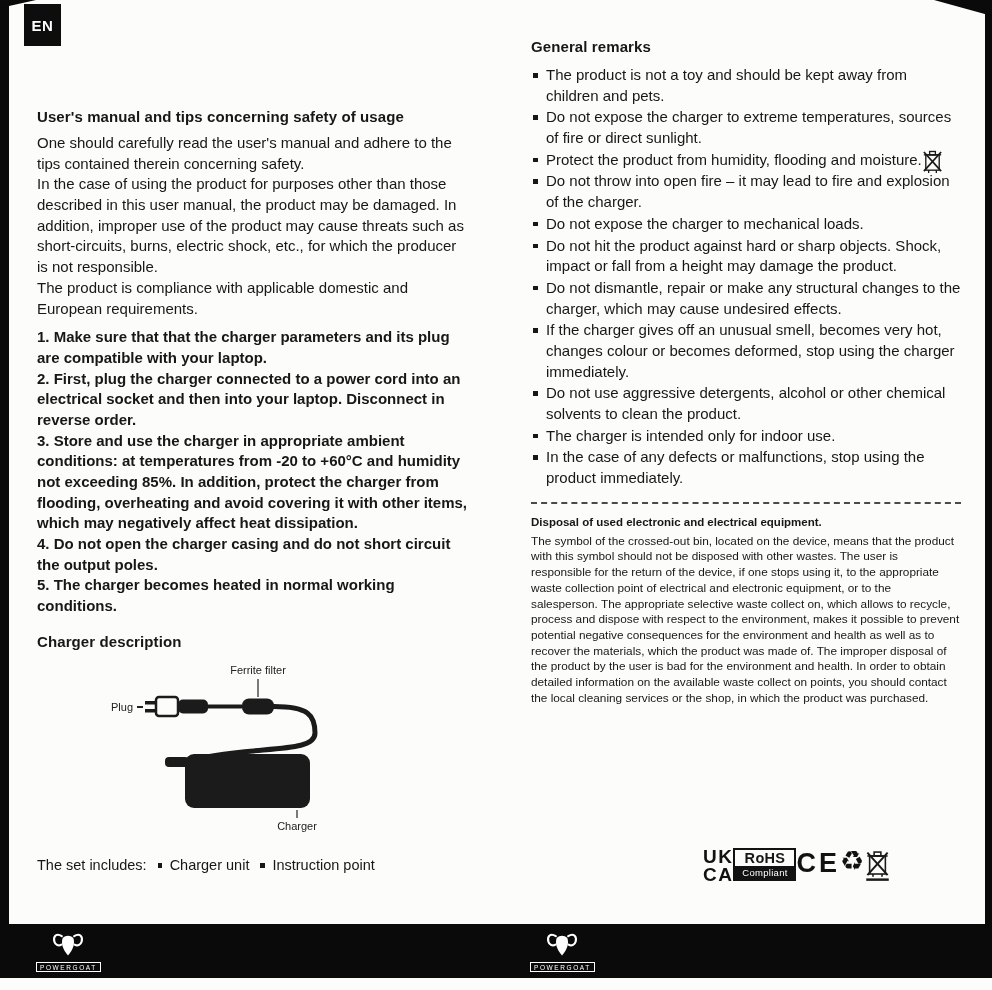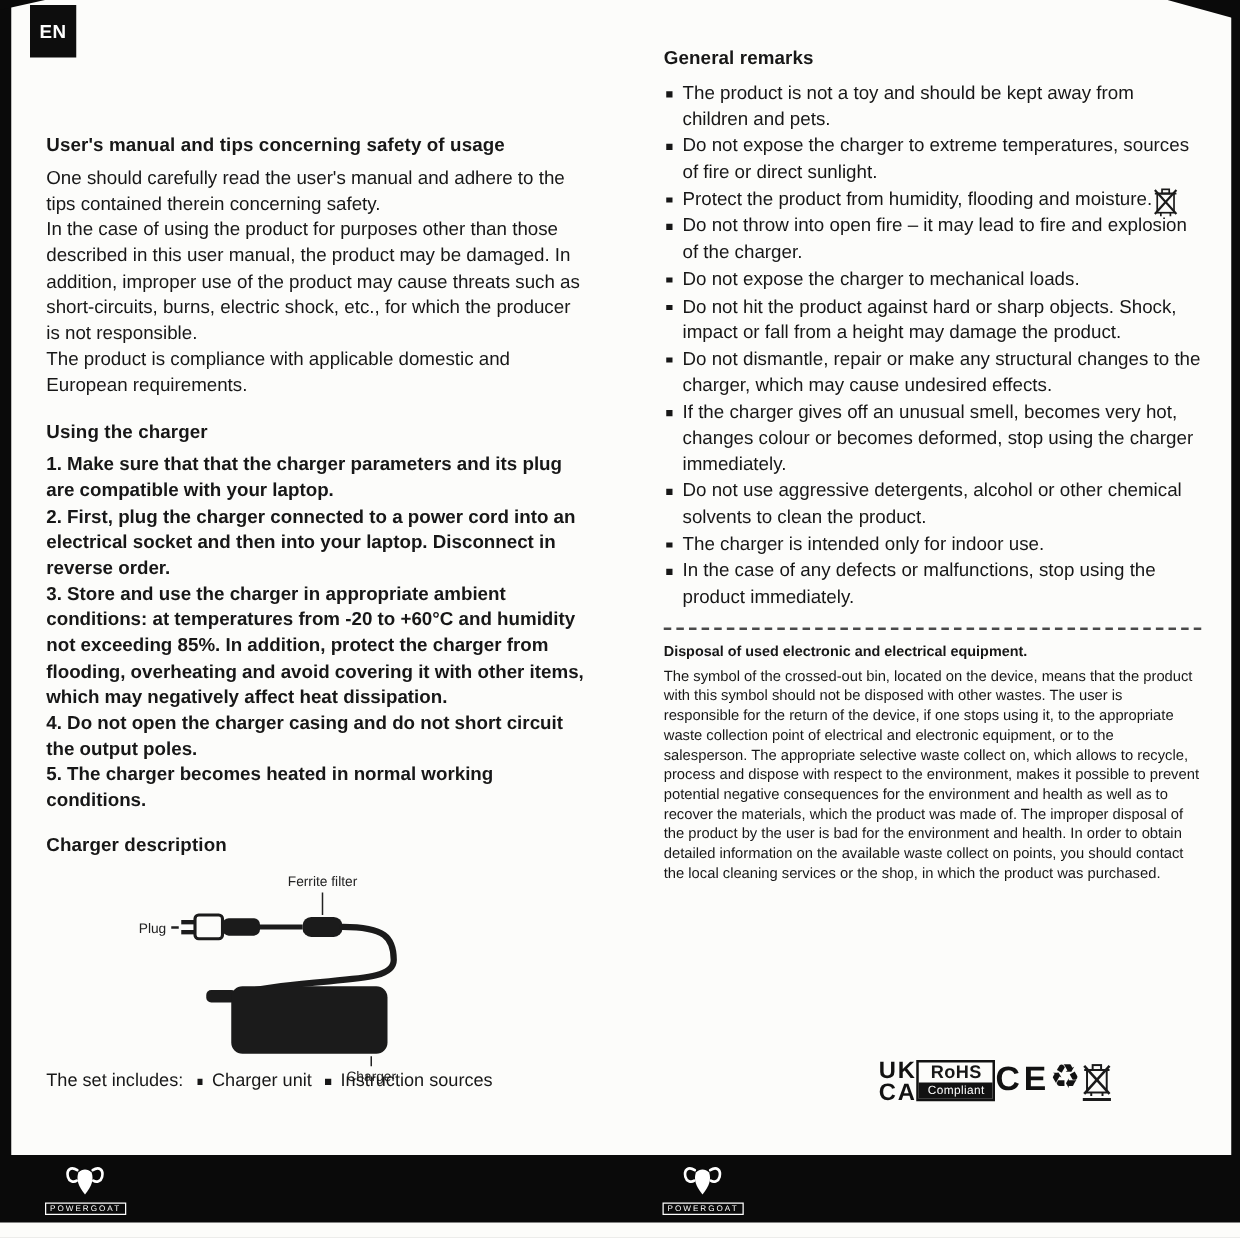--- a/index.html
+++ b/index.html
@@ -77,21 +77,20 @@
   <div class="corner-tl"></div>
 
   <div class="en-badge">EN</div>
 
   <div class="col col-left">
     <div class="h2">User's manual and tips concerning safety of usage</div>
     <div class="body-text">One should carefully read the user's manual and adhere to the tips contained therein concerning safety.
 In the case of using the product for purposes other than those described in this user manual, the product may be damaged. In addition, improper use of the product may cause threats such as short-circuits, burns, electric shock, etc., for which the producer is not responsible.
 The product is compliance with applicable domestic and European requirements.</div>
 
-    <div class="h2 mt18">Using the charger</div>
     <div class="steps">
       <p>1. Make sure that that the charger parameters and its plug are compatible with your laptop.</p>
       <p>2. First, plug the charger connected to a power cord into an electrical socket and then into your laptop. Disconnect in reverse order.</p>
       <p>3. Store and use the charger in appropriate ambient conditions: at temperatures from -20 to +60°C and humidity not exceeding 85%. In addition, protect the charger from flooding, overheating and avoid covering it with other items, which may negatively affect heat dissipation.</p>
       <p>4. Do not open the charger casing and do not short circuit the output poles.</p>
       <p>5. The charger becomes heated in normal working conditions.</p>
     </div>
 
     <div class="h2 mt16">Charger description</div>
 
@@ -112,21 +111,21 @@
       <rect x="62" y="95" width="24" height="10" rx="4" fill="#1b1b1b"></rect>
       <rect x="82" y="92" width="125" height="54" rx="9" fill="#1b1b1b"></rect>
       <line x1="194" y1="148" x2="194" y2="156" stroke="#222" stroke-width="1.2"></line>
       <text x="194" y="168" font-size="11" text-anchor="middle">Charger</text>
     </svg>
   </div>
 
   <div class="set-includes">
     <span class="lbl">The set includes:</span>
     <span class="inc-item">Charger unit</span>
-    <span class="inc-item">Instruction sources</span>
+    <span class="inc-item">Instruction point</span>
   </div>
 
   <div class="col col-right">
     <div class="h2">General remarks</div>
     <ul class="remarks">
       <li>The product is not a toy and should be kept away from children and pets.</li>
       <li>Do not expose the charger to extreme temperatures, sources of fire or direct sunlight.</li>
       <li>Protect the product from humidity, flooding and moisture.</li>
       <li>Do not throw into open fire – it may lead to fire and explosion of the charger.</li>
       <li>Do not expose the charger to mechanical loads.</li>

